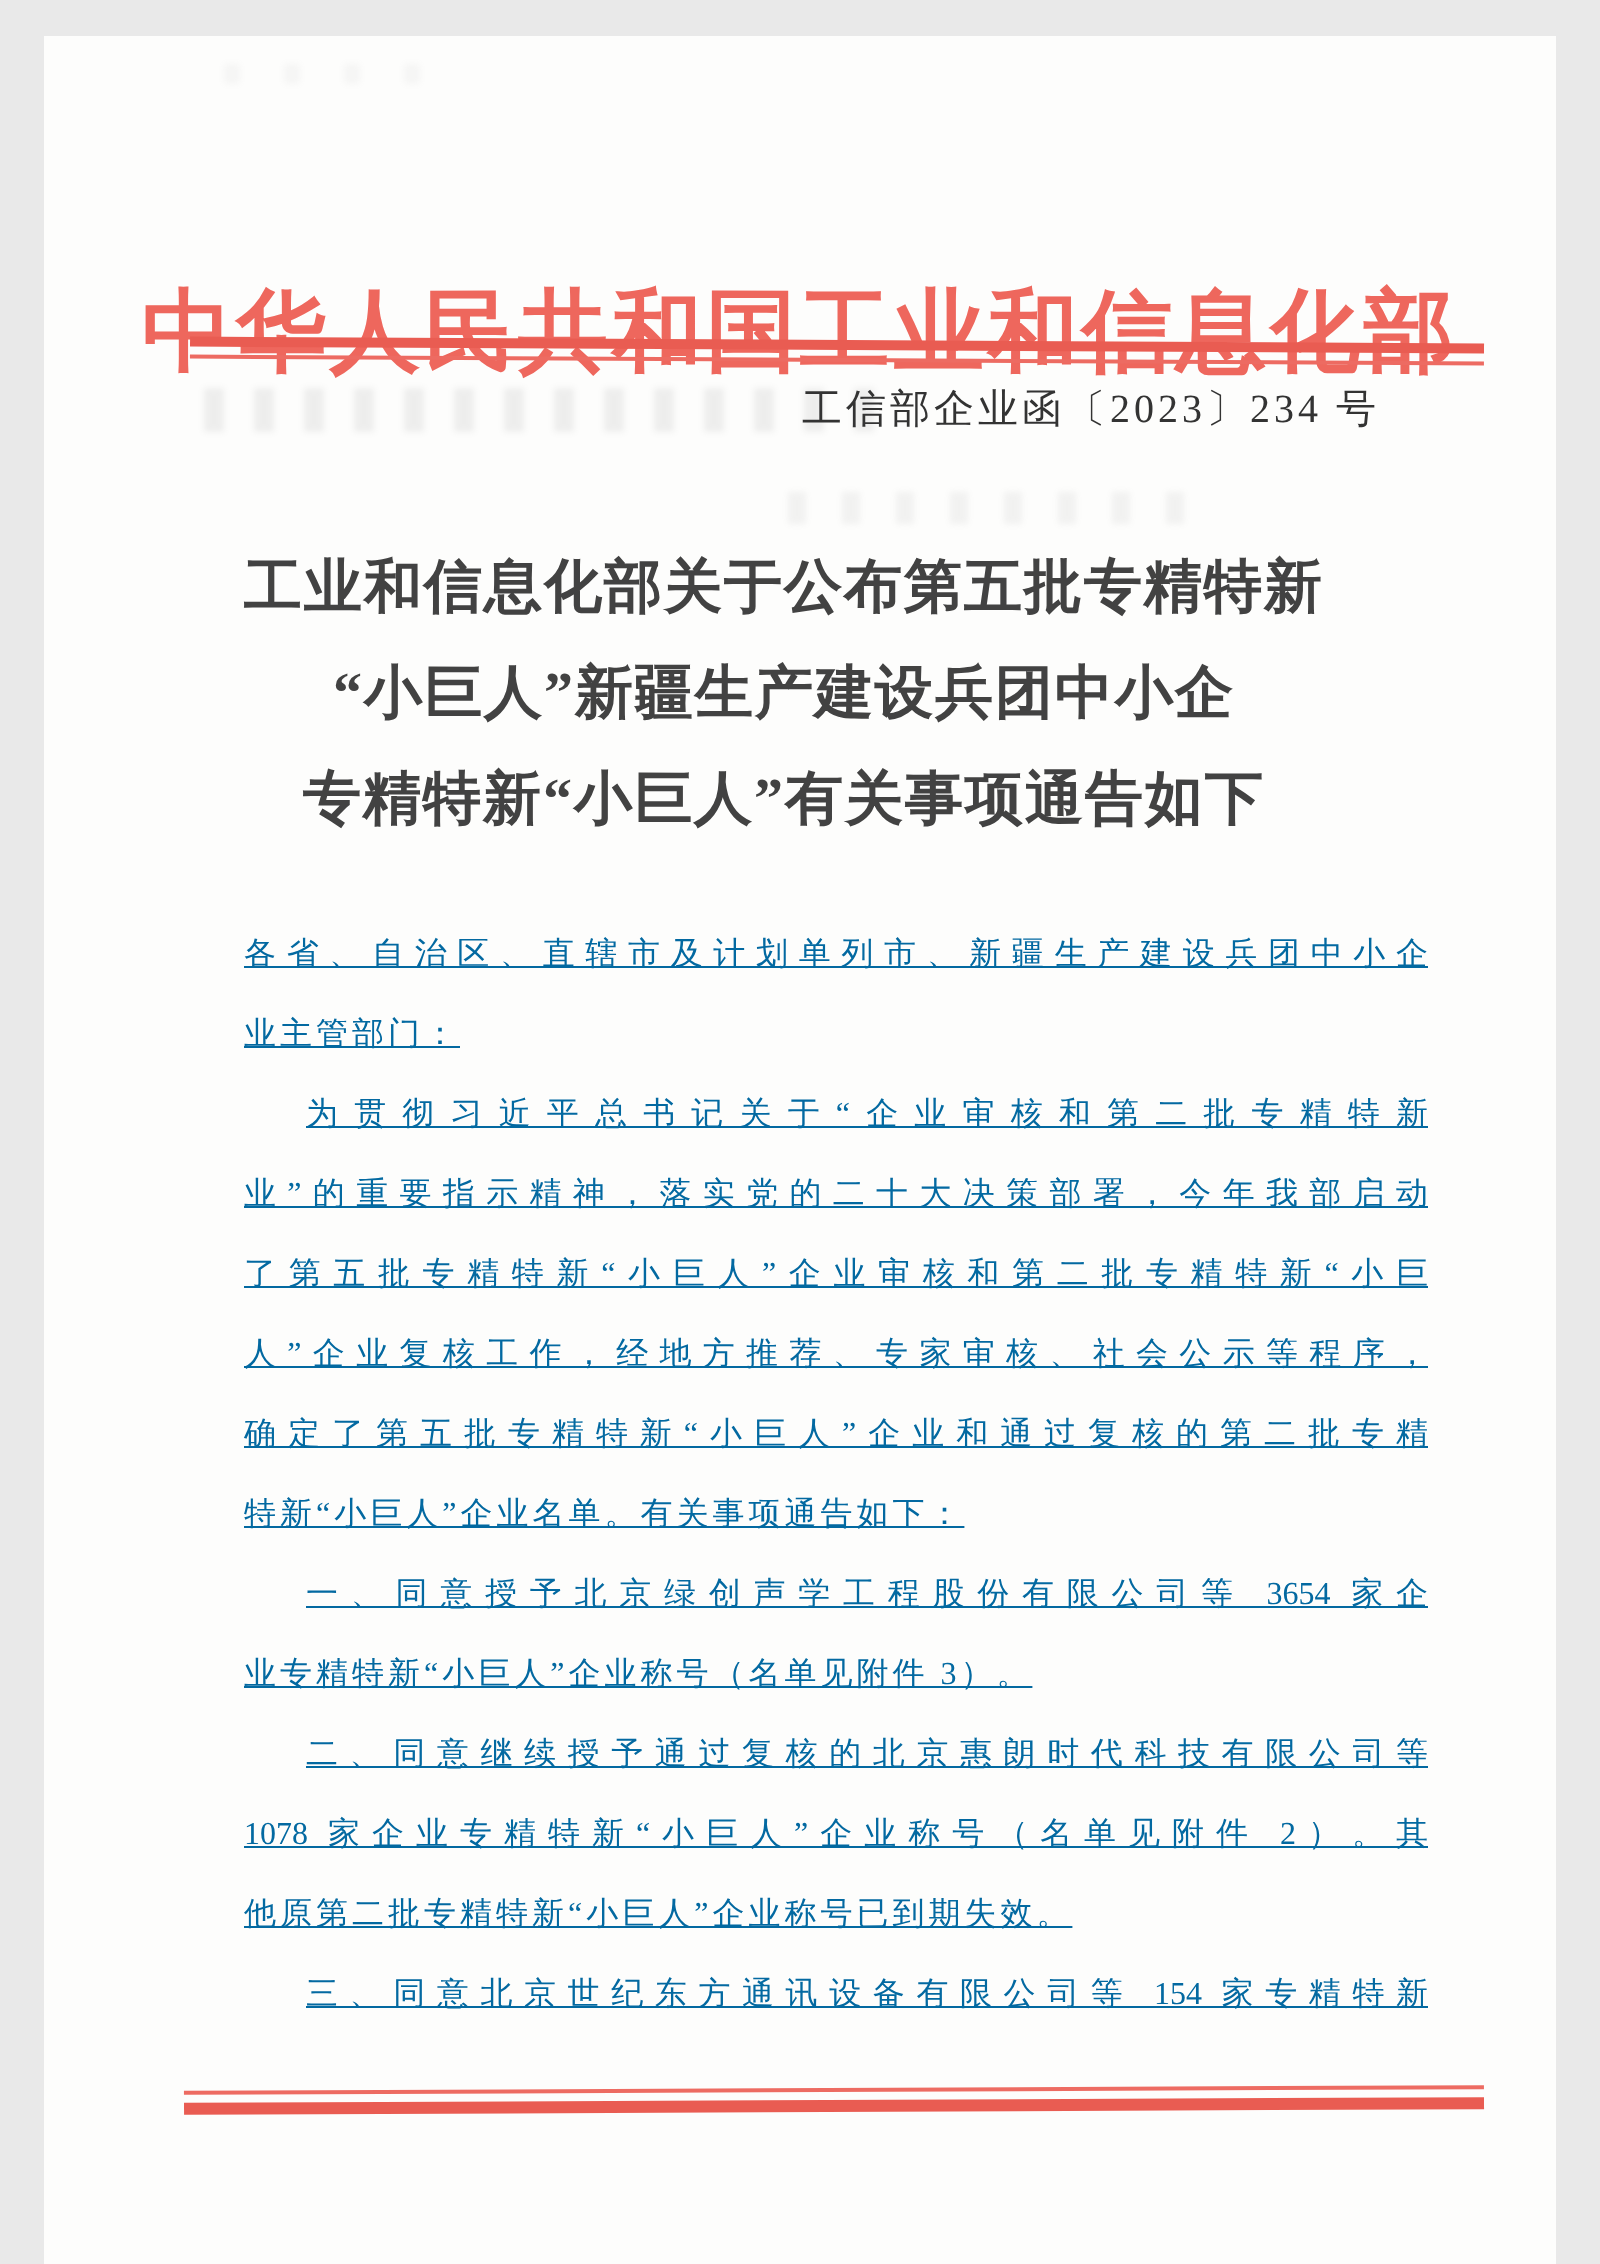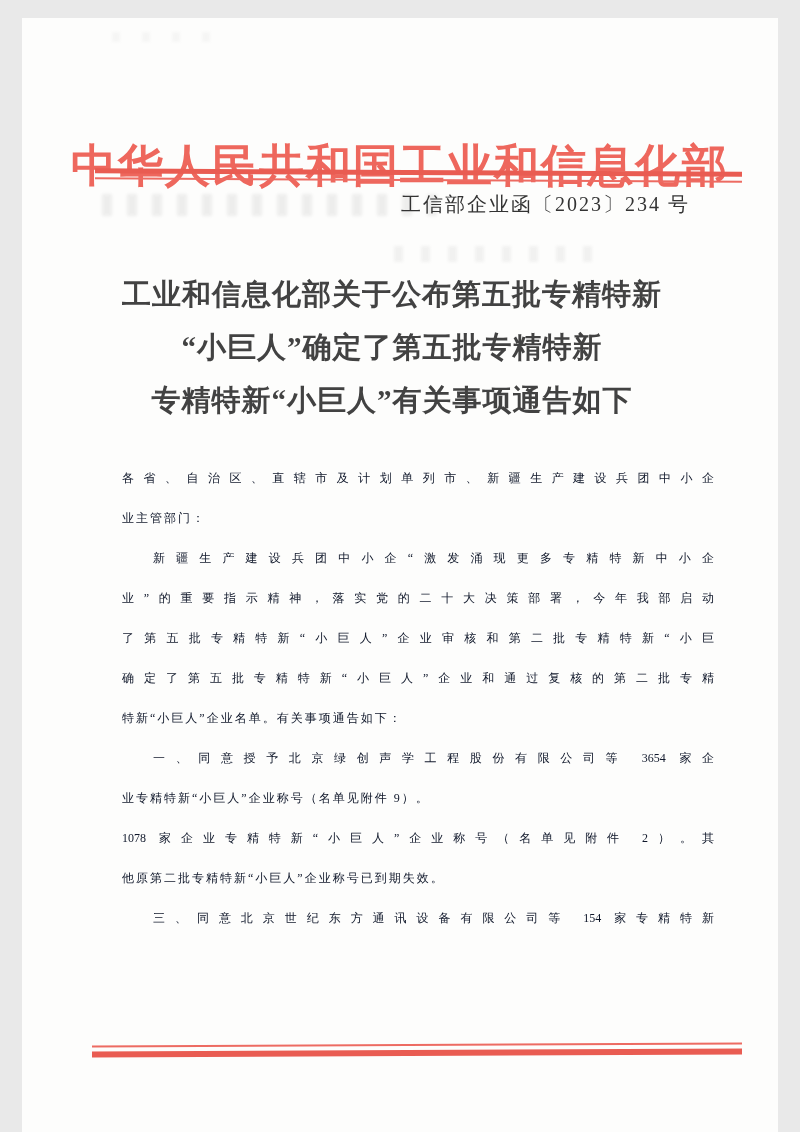--- a/index.html
+++ b/index.html
@@ -37,21 +37,21 @@
 
   .title{
     position:absolute;top:250px;left:0;right:16px;
     text-align:center;font-weight:bold;
     font-size:29px;line-height:53px;
     color:#424242;letter-spacing:1px;
   }
 
   .body{
     position:absolute;top:440px;left:100px;width:592px;
-    font-size:12px;line-height:40px;color:#0f172a;
+    font-size:16px;line-height:40px;color:#0369a1;text-decoration:underline;
   }
   .line{text-align:justify;text-align-last:justify;}
   .line.end{text-align-last:left;letter-spacing:2px;}
   .line.indent{padding-left:31px;}
 
   .rule-bottom{position:absolute;left:70px;top:1026px;width:650px;transform:rotate(-0.25deg);}
   .rule-bottom .bar-thin{height:2px;background:#ed6b62;}
   .rule-bottom .bar-thick{height:6px;background:#e95c52;margin-top:4px;}
 </style>
 </head>
@@ -67,34 +67,36 @@
 
   <div class="rule-top">
     <div class="bar-thick"></div>
     <div class="bar-thin"></div>
   </div>
 
   <div class="doc-num">工信部企业函〔2023〕234 号</div>
 
   <div class="title">
     <div>工业和信息化部关于公布第五批专精特新</div>
-    <div>“小巨人”确定了第五批专精特新</div>
+    <div>“小巨人”新疆生产建设兵团中小企</div>
     <div>专精特新“小巨人”有关事项通告如下</div>
   </div>
 
   <div class="body">
     <div class="line">各省、自治区、直辖市及计划单列市、新疆生产建设兵团中小企</div>
     <div class="line end">业主管部门：</div>
-    <div class="line indent">新疆生产建设兵团中小企“激发涌现更多专精特新中小企</div>
+    <div class="line indent">为贯彻习近平总书记关于“企业审核和第二批专精特新</div>
     <div class="line">业”的重要指示精神，落实党的二十大决策部署，今年我部启动</div>
     <div class="line">了第五批专精特新“小巨人”企业审核和第二批专精特新“小巨</div>
+    <div class="line">人”企业复核工作，经地方推荐、专家审核、社会公示等程序，</div>
     <div class="line">确定了第五批专精特新“小巨人”企业和通过复核的第二批专精</div>
     <div class="line end">特新“小巨人”企业名单。有关事项通告如下：</div>
     <div class="line indent">一、同意授予北京绿创声学工程股份有限公司等 3654 家企</div>
-    <div class="line end">业专精特新“小巨人”企业称号（名单见附件 9）。</div>
+    <div class="line end">业专精特新“小巨人”企业称号（名单见附件 3）。</div>
+    <div class="line indent">二、同意继续授予通过复核的北京惠朗时代科技有限公司等</div>
     <div class="line">1078 家企业专精特新“小巨人”企业称号（名单见附件 2）。其</div>
     <div class="line end">他原第二批专精特新“小巨人”企业称号已到期失效。</div>
     <div class="line indent">三、同意北京世纪东方通讯设备有限公司等 154 家专精特新</div>
   </div>
 
   <div class="rule-bottom">
     <div class="bar-thin"></div>
     <div class="bar-thick"></div>
   </div>
 

